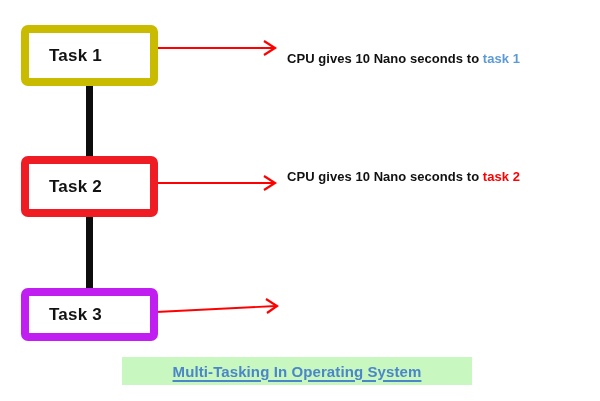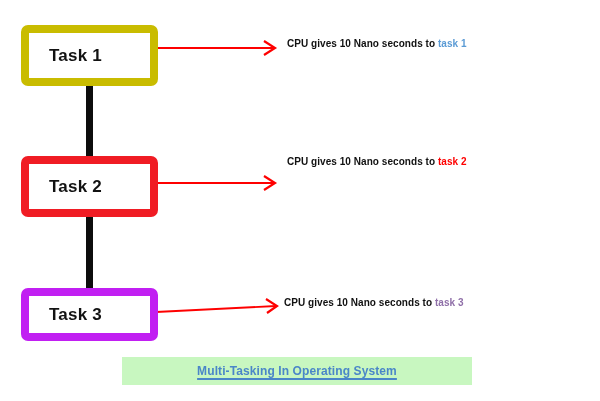--- a/index.html
+++ b/index.html
@@ -72,25 +72,26 @@
     z-index: 2;
     overflow: visible;
   }
   #arrow-1 { left: 156px; top: 34px;  width: 130px; height: 28px; }
   #arrow-2 { left: 156px; top: 169px; width: 130px; height: 28px; }
   #arrow-3 { left: 156px; top: 294px; width: 132px; height: 28px; }
 
   
   .caption {
     position: absolute;
-    font-size: 10px;
+    font-size: 13px;
     font-weight: bold;
     color: #111111;
     white-space: nowrap;
     letter-spacing: 0.05px;
+    margin-top: 13px;
   }
   #caption-1 { left: 287px; top: 38px; }
   #caption-2 { left: 287px; top: 156px; }
   #caption-3 { left: 284px; top: 297px; }
 
   .task-ref { font-weight: bold; }
   .ref-1 { color: #5b9bd5; }
   .ref-2 { color: #fe0000; }
   .ref-3 { color: #8f6fa8; }
 
@@ -101,21 +102,21 @@
     top: 357px;
     width: 350px;
     height: 28px;
     background: #c8f7c0;
     display: flex;
     align-items: center;
     justify-content: center;
     box-sizing: border-box;
   }
   #diagram-title-text {
-    font-size: 12px;
+    font-size: 15px;
     font-weight: bold;
     color: #4a86c8;
     text-decoration: underline;
     text-underline-offset: 3px;
     text-decoration-thickness: 2px;
     white-space: nowrap;
     letter-spacing: 0.1px;
   }
 </style>
 </head>
@@ -154,21 +155,18 @@
   </svg>
 
   <div class="caption" id="caption-1">
     <span>CPU gives 10 Nano seconds to </span><span class="task-ref ref-1">task 1</span>
   </div>
 
   <div class="caption" id="caption-2">
     <span>CPU gives 10 Nano seconds to </span><span class="task-ref ref-2">task 2</span>
   </div>
 
-  <div class="caption" id="caption-3">
-    <span>CPU gives 10 Nano seconds to </span><span class="task-ref ref-3">task 3</span>
-  </div>
 
   <div id="diagram-title">
     <span id="diagram-title-text">Multi-Tasking In Operating System</span>
   </div>
 
 </div>
 
 </body></html>

